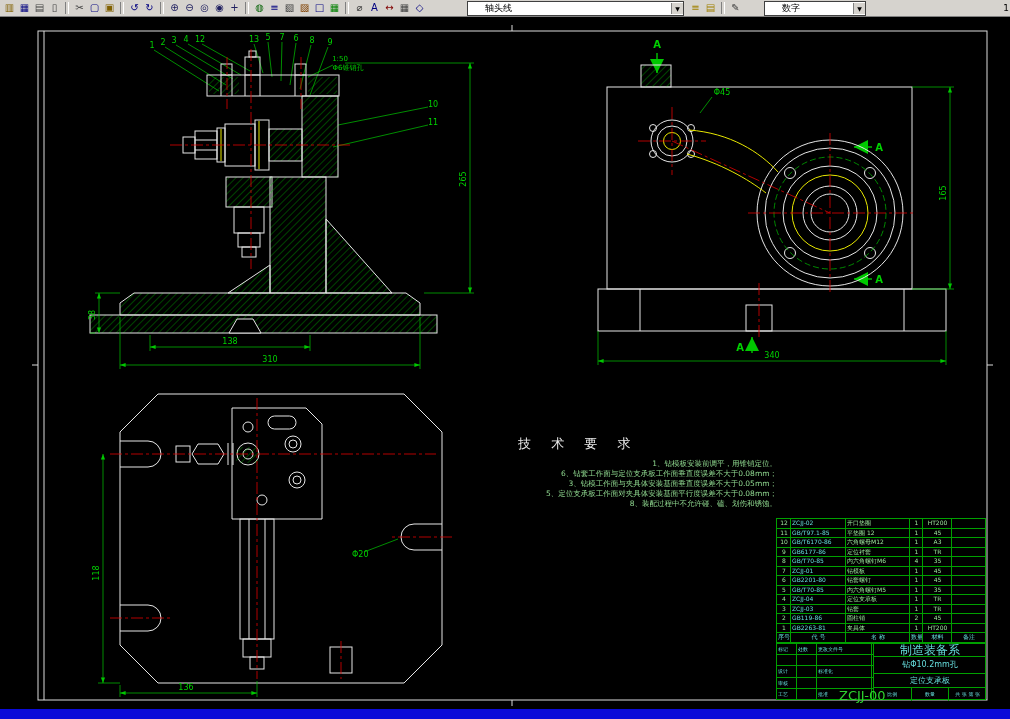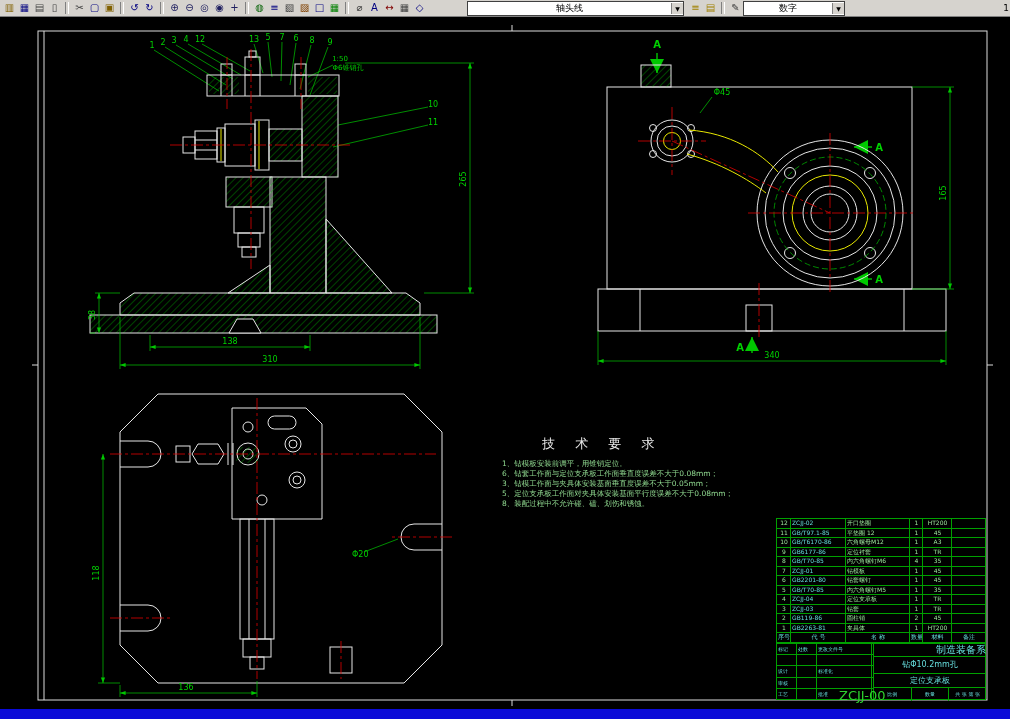--- a/index.html
+++ b/index.html
@@ -6,56 +6,56 @@
   body{width:1010px;height:719px;overflow:hidden;font-family:"DejaVu Sans",sans-serif;}
   
   #toolbar{height:16px;background:#d6d3ce;border-bottom:1px solid #808080;
     display:flex;align-items:center;padding:0 2px;white-space:nowrap;overflow:hidden;}
   .tb-btn{width:15px;height:14px;font-size:10px;line-height:14px;text-align:center;
     flex:0 0 auto;cursor:default;}
   .tb-sep{width:2px;height:12px;border-left:1px solid #808080;border-right:1px solid #fff;
     margin:0 3px;flex:0 0 auto;}
   .combo{height:13px;background:#fff;border:1px solid #404040;display:flex;align-items:center;
     font-size:9px;color:#000;flex:0 0 auto;}
-  .combo .txt{padding:0 8px;flex:1;overflow:hidden;text-align:center;}
+  .combo .txt{padding:0 17px;flex:1;overflow:hidden;}
   .combo .arrow{width:11px;height:11px;background:#d6d3ce;border-left:1px solid #808080;
     font-size:6px;text-align:center;line-height:11px;color:#000;}
   #layer-combo{width:215px;margin-left:40px;margin-right:4px;}
-  #style-combo{width:100px;margin-left:0;}
+  #style-combo{width:100px;margin-left:21px;}
   #tb-right{margin-left:auto;margin-right:-4px;font-size:9px;color:#000;}
   
   #canvas{position:relative;width:1010px;height:692px;background:#000;overflow:hidden;}
   #canvas svg{position:absolute;left:0;top:0;}
   .ovl{position:absolute;}
   
   #tech{left:502px;top:418px;width:275px;color:#8fd88f;}
-  #tech .t-title{color:#e8e8e8;font-size:13px;letter-spacing:8px;margin-left:40px;margin-bottom:6px;}
-  #tech .t-item{font-size:7.5px;line-height:10px;white-space:nowrap;}
+  #tech .t-title{color:#e8e8e8;font-size:13px;letter-spacing:8px;margin-left:16px;margin-bottom:6px;}
+  #tech .t-item{font-size:7.5px;line-height:10px;white-space:nowrap;text-align:right;}
   
   #bom{left:776px;top:501px;width:210px;height:125px;border:1px solid #00a000;
     display:flex;flex-direction:column;box-sizing:border-box;}
   .bom-row{flex:1;display:flex;border-top:1px solid #00a000;min-height:0;}
   .bom-row:first-child{border-top:none;}
   .bom-cell{border-left:1px solid #00a000;font-size:6px;line-height:8.5px;color:#9fe89f;
     overflow:hidden;white-space:nowrap;padding-left:1px;box-sizing:border-box;}
   .bom-cell:first-child{border-left:none;text-align:center;}
   .bc0{width:13px;} .bc1{width:55px;color:#66dddd;} .bc2{width:64px;} .bc3{width:13px;text-align:center;}
   .bc4{width:29px;text-align:center;} .bc5{width:34px;}
   .bom-row.hdr .bom-cell{color:#66dddd;text-align:center;}
   
   #tblock{left:776px;top:626px;width:210px;height:57px;border:1px solid #00a000;box-sizing:border-box;}
   #tb-left{position:absolute;left:0;top:0;width:96px;height:100%;display:flex;flex-direction:column;}
   .tl-row{flex:1;display:flex;border-bottom:1px solid #00a000;min-height:0;}
   .tl-row:last-child{border-bottom:none;}
   .tl-cell{font-size:5px;line-height:10px;color:#66dddd;border-right:1px solid #00a000;
     overflow:hidden;white-space:nowrap;padding-left:1px;box-sizing:border-box;}
   .tc0{width:20px;} .tc1{width:20px;} .tc2{width:55px;}
   #tb-right-sec{position:absolute;left:96px;top:0;width:113px;height:100%;border-left:1px solid #00a000;box-sizing:border-box;}
-  .tb-org{height:12px;border-bottom:1px solid #00a000;color:#66dddd;font-size:10px;
-    text-align:right;line-height:12px;overflow:hidden;}
+  .tb-org{height:12px;border-bottom:1px solid #00a000;color:#66dddd;font-size:12px;
+    text-align:center;line-height:12px;overflow:hidden;}
   .tb-t1{height:16px;border-bottom:1px solid #00a000;color:#66dddd;font-size:8px;
     text-align:center;line-height:16px;overflow:hidden;}
   .tb-t2{height:13px;border-bottom:1px solid #00a000;color:#66dddd;font-size:8px;
     text-align:center;line-height:13px;overflow:hidden;}
   .tb-small{display:flex;height:13px;}
   .tb-sc{flex:1;border-left:1px solid #00a000;font-size:5px;color:#66dddd;
     text-align:center;line-height:13px;overflow:hidden;}
   .tb-sc:first-child{border-left:none;}
   #dwg-no{position:absolute;left:62px;top:44px;color:#2fd22f;font-size:13px;}
   

